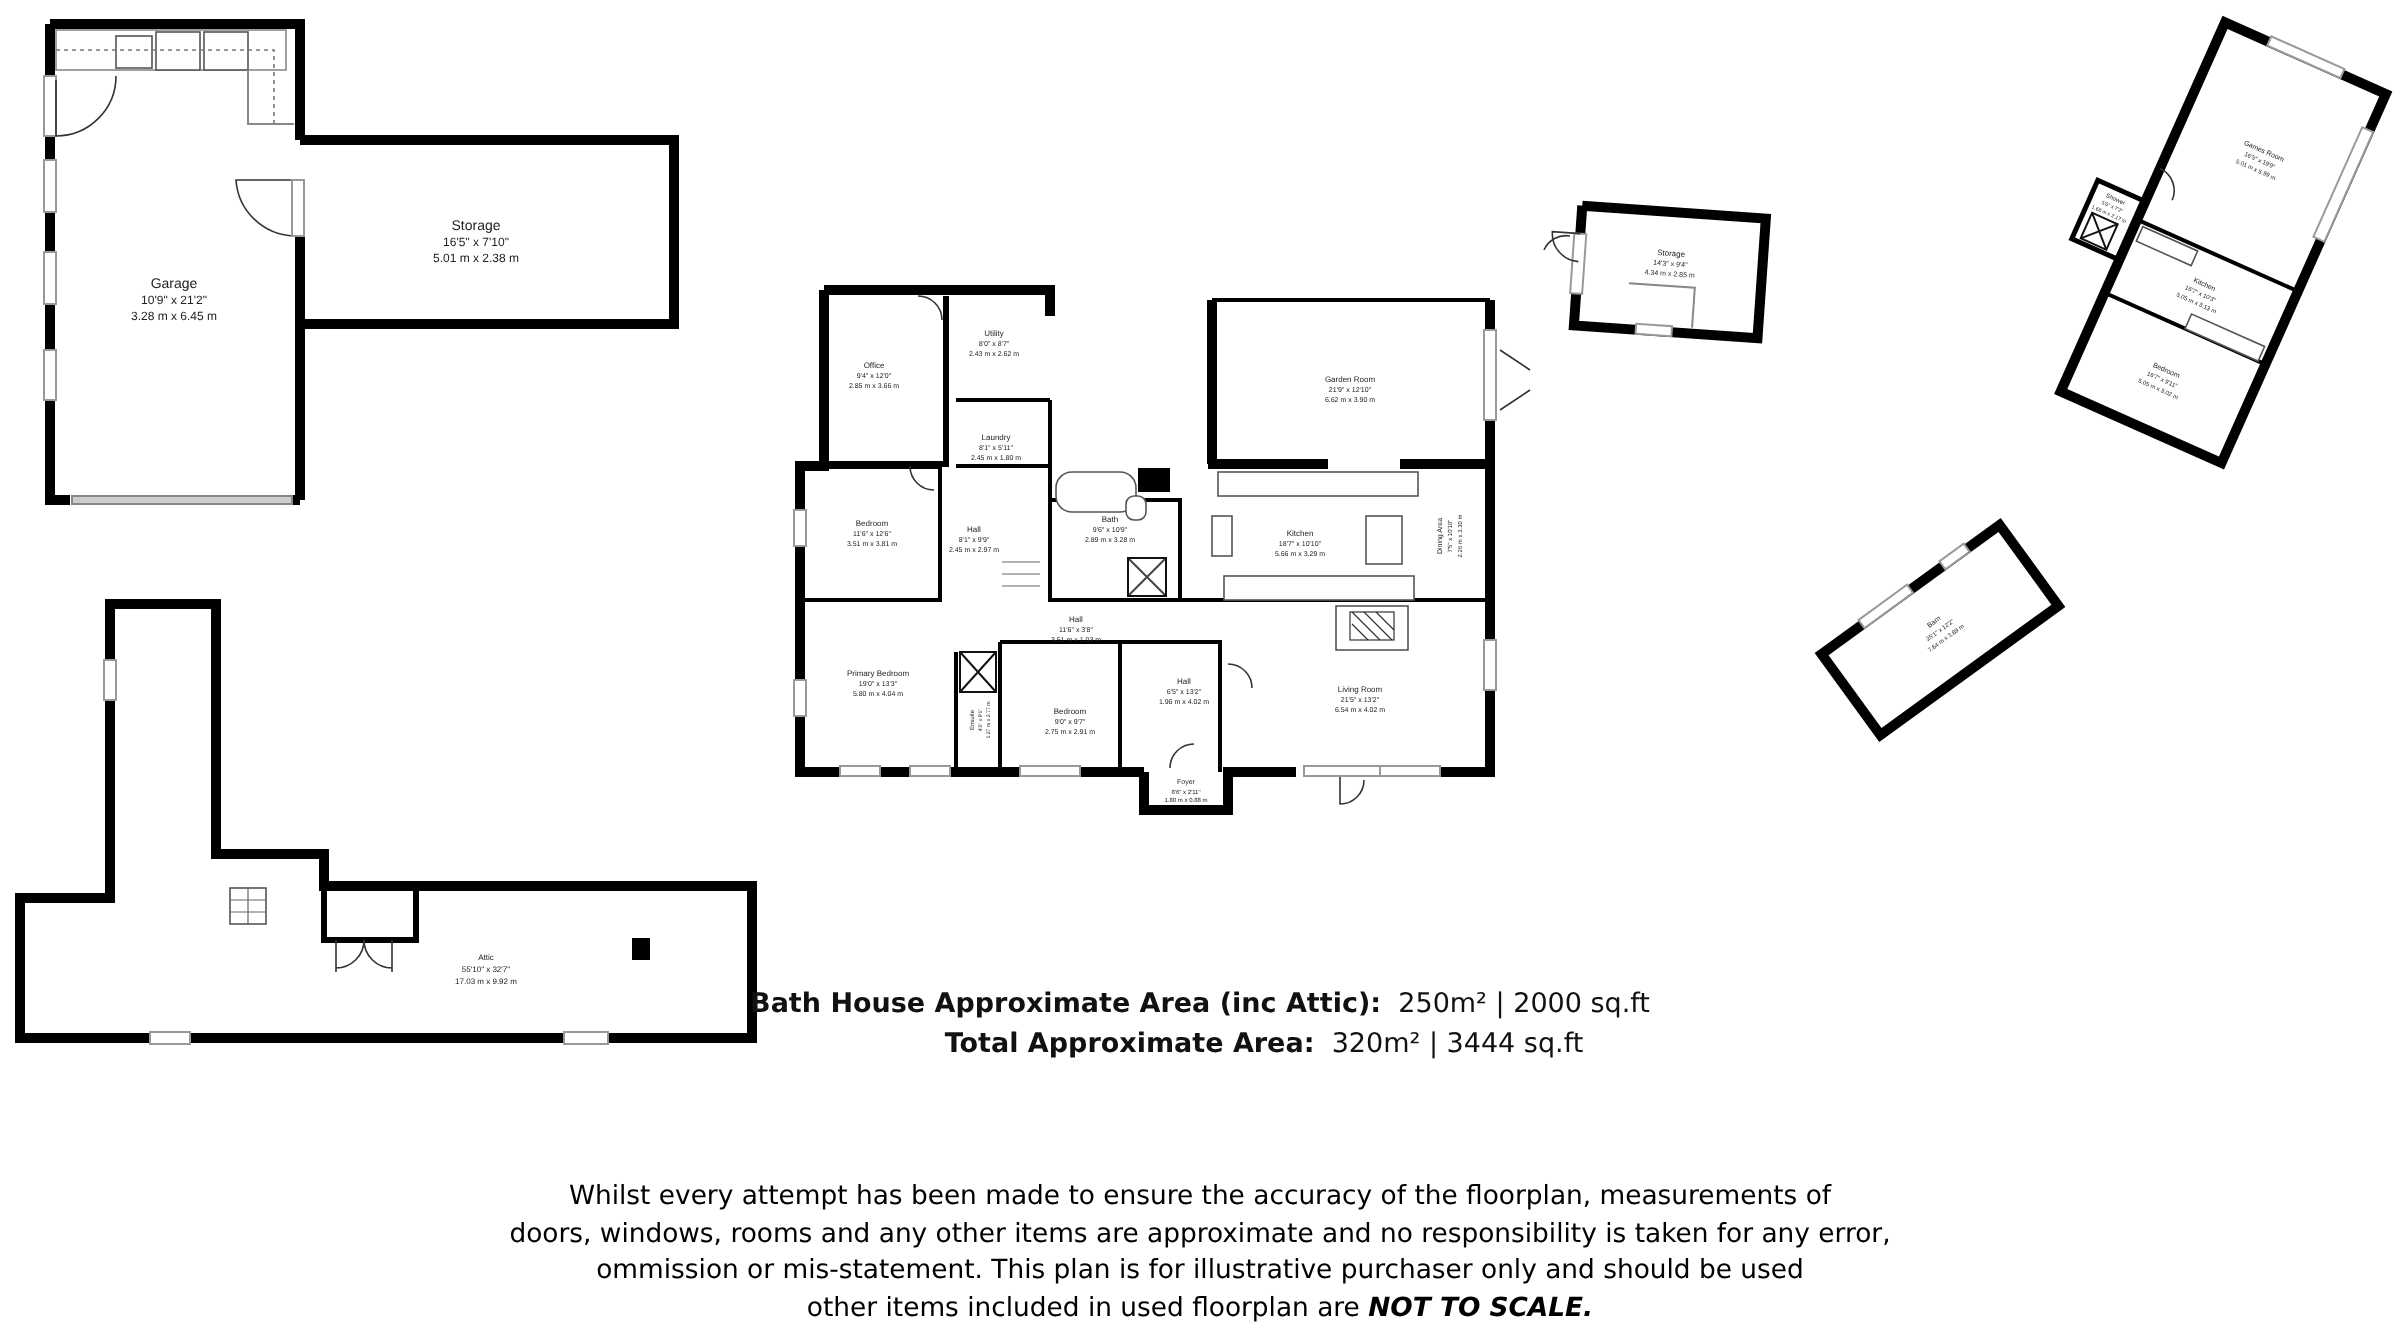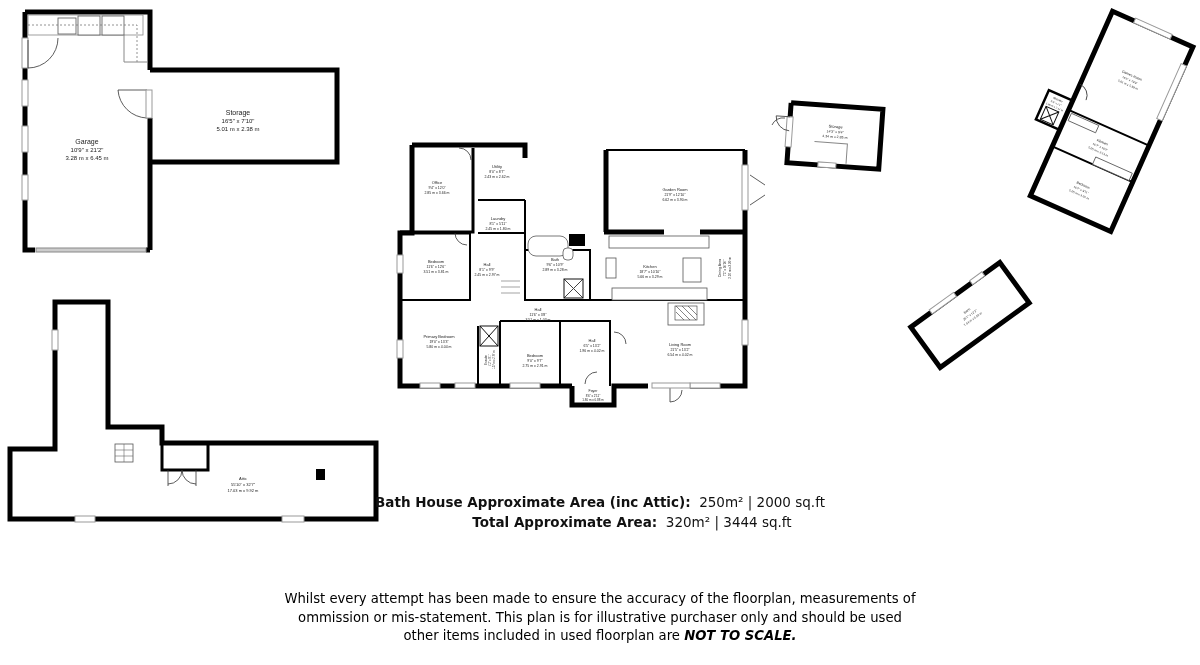--- a/index.html
+++ b/index.html
@@ -280,18 +280,19 @@
   <b>Bath House Approximate Area (inc Attic):</b>&nbsp;
   <span>250m² | 2000 sq.ft</span>
 </div>
 <div class="area" style="top:513px;padding-left:32px;">
   <b>Total Approximate Area:</b>&nbsp;
   <span>320m² | 3444 sq.ft</span>
 </div>
 
 <div class="disclaimer">
   <div>Whilst every attempt has been made to ensure the accuracy of the floorplan, measurements of</div>
+  <div>doors, windows, rooms and any other items are approximate and no responsibility is taken for any error,</div>
   <div>ommission or mis-statement. This plan is for illustrative purchaser only and should be used</div>
   <div>
     <span>other items included in used floorplan are</span>
     <b>NOT TO SCALE.</b>
   </div>
 </div>
 
 </body></html>

